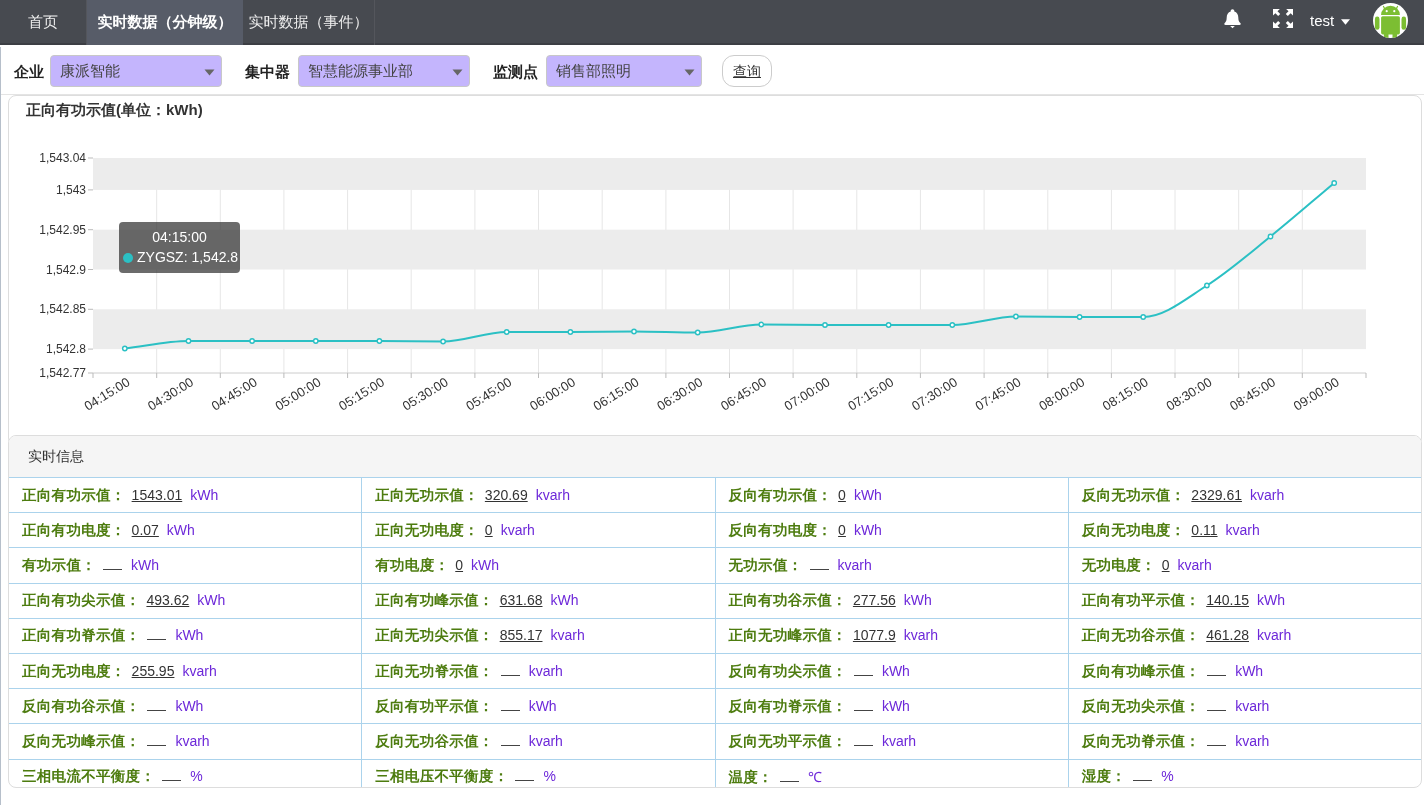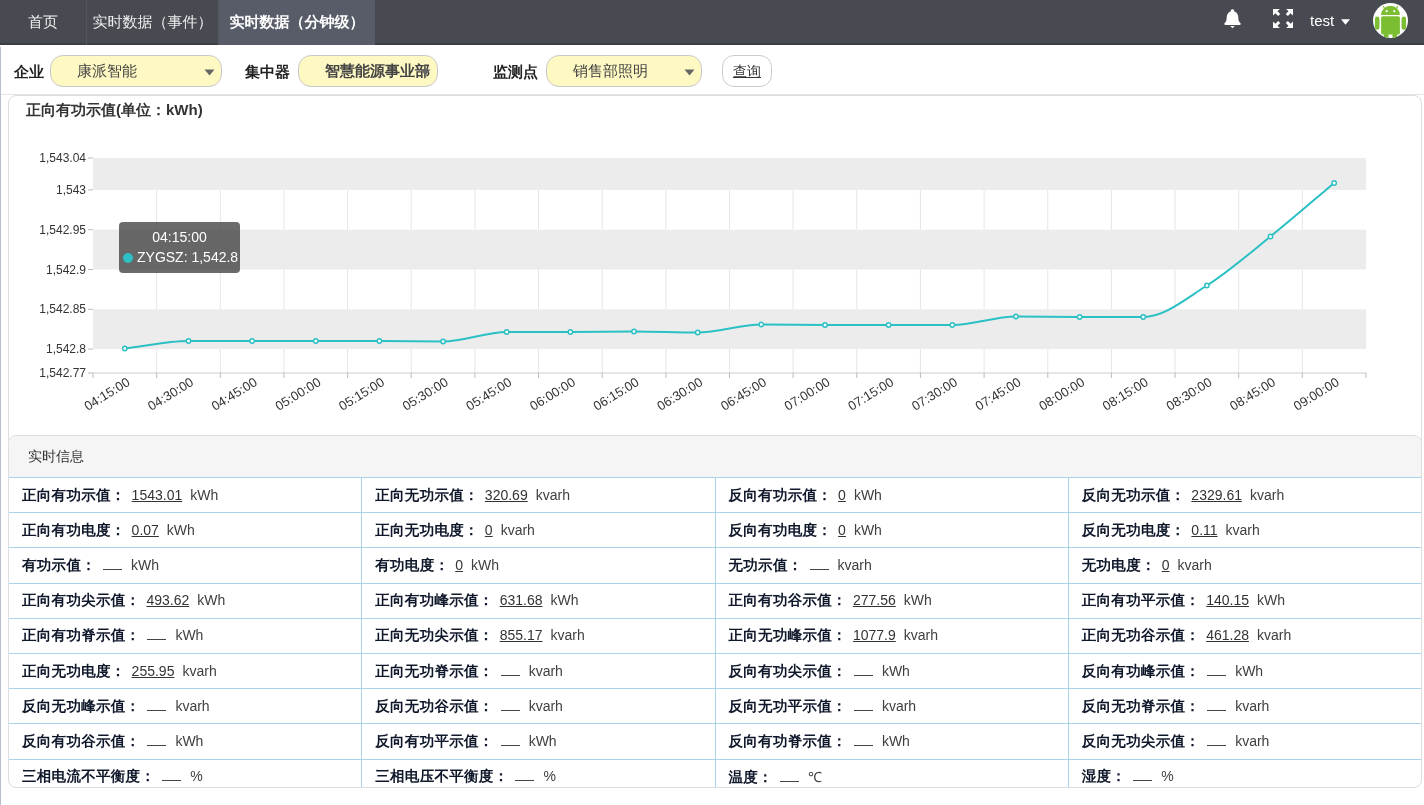--- a/index.html
+++ b/index.html
@@ -14,56 +14,56 @@
   border-right:1px solid #54565c; }
 .tab.first { width:87px; }
 .tab.t2 { width:132px; }
 .tab.active { width:156px; background:#575c68; color:#fff; font-weight:bold; border-right:none; }
 .nav-ico { position:absolute; top:0; line-height:0; }
 .nav-ico svg { display:block; }
 
 .formbar { position:absolute; left:0; top:47px; width:1424px; height:48px; background:#fff;
   border-bottom:1px solid #e4e4e4; }
 .flabel { position:absolute; top:16px; font-size:15px; font-weight:bold; color:#222; }
-.fsel { position:absolute; top:8px; height:32px; border:1px solid #c8c8c8; border-radius:13px;
-  background:#fef9c3; font-size:15px; color:#444; line-height:30px; padding-left:26px; }
+.fsel { position:absolute; top:8px; height:32px; border:1px solid #c8c8c8; border-radius:4px;
+  background:#c4b5fd; font-size:15px; color:#444; line-height:30px; padding-left:9px; }
 .fsel .car { position:absolute; right:6px; top:13px; line-height:0; }
 .fbtn { position:absolute; top:8px; height:32px; border:1px solid #ccc; border-radius:12px;
   background:#fff; font-size:14px; color:#333; line-height:30px; text-align:center;text-decoration:underline; }
 
 .panel { position:absolute; left:8px; width:1414px; background:#fff;
   border:1px solid #ddd; border-radius:8px; }
 #chartpanel { top:95px; height:351px; }
 #chartpanel .ctitle { position:absolute; left:17px; top:5px; font-size:15px; font-weight:bold; color:#333; }
 #infopanel { top:435px; height:353px; overflow:hidden; }
 #infopanel .heading { height:42px; background:#f5f5f5; border-bottom:1px solid #ddd;
   border-radius:3px 3px 0 0; font-size:14px; color:#333; line-height:41px; padding-left:19px; }
 table.rt { width:1414px; border-collapse:collapse; table-layout:fixed; margin-left:-1px; margin-top:-1px; }
 table.rt td { width:25%; height:35.2px; border:1px solid #abd3ec; font-size:14px; color:#333;
   padding:0 0 0 13px; vertical-align:middle; white-space:nowrap; }
-table.rt b { font-size:14.5px; color:#0f172a; letter-spacing:0.3px; }
+table.rt b { font-size:14.5px; color:#4d7c0f; letter-spacing:0.3px; }
 table.rt .val { text-decoration:underline; color:#333; margin:0 4px 0 6px; }
 table.rt .novd { display:inline-block; width:19px; height:13px; border-bottom:1px solid #444; margin:0 5px 0 7px; }
-table.rt .unit { color:#404040; margin-left:4px; }
+table.rt .unit { color:#6d28d9; margin-left:4px; }
 
 #tip { position:absolute; left:119px; top:222px; width:121px; height:51px; white-space:nowrap; background:rgba(50,50,50,0.72);
   border-radius:4px; color:#fff; font-size:14px; z-index:5; }
 #tip .l1 { text-align:center; margin-top:5px; line-height:20px; }
 #tip .l2 { margin-left:4px; line-height:21px; }
 #tip .dot { display:inline-block; width:10px; height:10px; border-radius:5px; background:#2bc0c4;
   margin-right:4px; vertical-align:-1px; }
 #chart { position:absolute; left:0; top:0; z-index:2; }
 </style>
 </head>
 <body>
 <div class="nav">
   <div class="tabs">
     <div class="tab first">首页</div>
+    <div class="tab active">实时数据（分钟级）</div>
     <div class="tab t2">实时数据（事件）</div>
-    <div class="tab active">实时数据（分钟级）</div>
   </div>
   <div class="nav-ico" style="left:1223px; top:8px;">
       <svg width="19" height="21" viewBox="0 0 19 21">
         <path fill="#fff" d="M9.5 1.2 C10.6 1.2 11.3 2 11.3 3 L11.3 3.6 C13.9 4.4 15.3 6.7 15.3 9.6 C15.3 12.4 15.9 13.7 17 14.7 C17.6 15.2 17.9 15.6 17.7 16.2 C17.6 16.7 17.1 17 16.4 17 L2.6 17 C1.9 17 1.4 16.7 1.3 16.2 C1.1 15.6 1.4 15.2 2 14.7 C3.1 13.7 3.7 12.4 3.7 9.6 C3.7 6.7 5.1 4.4 7.7 3.6 L7.7 3 C7.7 2 8.4 1.2 9.5 1.2 Z"></path>
         <path fill="#fff" d="M7.2 18 L11.8 18 L9.5 20.2 Z"></path>
       </svg>
     </div>
   <div class="nav-ico" style="left:1273px; top:9px;">
       <svg width="20" height="19" viewBox="0 0 21 21" preserveAspectRatio="none">
 <path transform="translate(0,0)" fill="#fff" d="M0,0 L7.2,0 L4.7,2.5 L7.6,5.4 L5.4,7.6 L2.5,4.7 L0,7.2 Z"></path>
@@ -102,21 +102,21 @@
 </g>
 </svg>
     </div>
 </div>
 <div class="formbar">
   <span class="flabel" style="left:14px;">企业</span>
   <span class="fsel" style="left:50px; width:172px;">康派智能<span class="car"><svg width="11" height="7" viewBox="0 0 11 7">
           <path fill="#666" d="M0.5,0.5 L10.5,0.5 L5.5,6.5 Z"></path>
         </svg></span></span>
   <span class="flabel" style="left:245px;">集中器</span>
-  <span class="fsel" style="left:298px; width:140px;font-weight:bold;">智慧能源事业部<span class="car"><svg width="11" height="7" viewBox="0 0 11 7">
+  <span class="fsel" style="left:298px; width:172px;">智慧能源事业部<span class="car"><svg width="11" height="7" viewBox="0 0 11 7">
           <path fill="#666" d="M0.5,0.5 L10.5,0.5 L5.5,6.5 Z"></path>
         </svg></span></span>
   <span class="flabel" style="left:493px;">监测点</span>
   <span class="fsel" style="left:546px; width:156px;">销售部照明<span class="car"><svg width="11" height="7" viewBox="0 0 11 7">
           <path fill="#666" d="M0.5,0.5 L10.5,0.5 L5.5,6.5 Z"></path>
         </svg></span></span>
   <span class="fbtn" style="left:722px; width:50px;">查询</span>
 </div>
 <div style="position:absolute; left:0; top:47px; width:1px; height:758px; background:#b6bfca;"></div>
 <div class="panel" id="chartpanel">
@@ -156,30 +156,30 @@
           <td><b>正向无功峰示值：</b><span class="val">1077.9</span><span class="unit">kvarh</span></td>
           <td><b>正向无功谷示值：</b><span class="val">461.28</span><span class="unit">kvarh</span></td>
         </tr>
 <tr>
           <td><b>正向无功电度：</b><span class="val">255.95</span><span class="unit">kvarh</span></td>
           <td><b>正向无功脊示值：</b><span class="novd"></span><span class="unit">kvarh</span></td>
           <td><b>反向有功尖示值：</b><span class="novd"></span><span class="unit">kWh</span></td>
           <td><b>反向有功峰示值：</b><span class="novd"></span><span class="unit">kWh</span></td>
         </tr>
 <tr>
+          <td><b>反向有功谷示值：</b><span class="novd"></span><span class="unit">kWh</span></td>
+          <td><b>反向有功平示值：</b><span class="novd"></span><span class="unit">kWh</span></td>
+          <td><b>反向有功脊示值：</b><span class="novd"></span><span class="unit">kWh</span></td>
+          <td><b>反向无功尖示值：</b><span class="novd"></span><span class="unit">kvarh</span></td>
+        </tr>
+<tr>
           <td><b>反向无功峰示值：</b><span class="novd"></span><span class="unit">kvarh</span></td>
           <td><b>反向无功谷示值：</b><span class="novd"></span><span class="unit">kvarh</span></td>
           <td><b>反向无功平示值：</b><span class="novd"></span><span class="unit">kvarh</span></td>
           <td><b>反向无功脊示值：</b><span class="novd"></span><span class="unit">kvarh</span></td>
-        </tr>
-<tr>
-          <td><b>反向有功谷示值：</b><span class="novd"></span><span class="unit">kWh</span></td>
-          <td><b>反向有功平示值：</b><span class="novd"></span><span class="unit">kWh</span></td>
-          <td><b>反向有功脊示值：</b><span class="novd"></span><span class="unit">kWh</span></td>
-          <td><b>反向无功尖示值：</b><span class="novd"></span><span class="unit">kvarh</span></td>
         </tr>
 <tr>
           <td><b>三相电流不平衡度：</b><span class="novd"></span><span class="unit">%</span></td>
           <td><b>三相电压不平衡度：</b><span class="novd"></span><span class="unit">%</span></td>
           <td><b>温度：</b><span class="novd"></span><span class="unit">℃</span></td>
           <td><b>湿度：</b><span class="novd"></span><span class="unit">%</span></td>
         </tr>
   </tbody>
     </table>
 </div>

